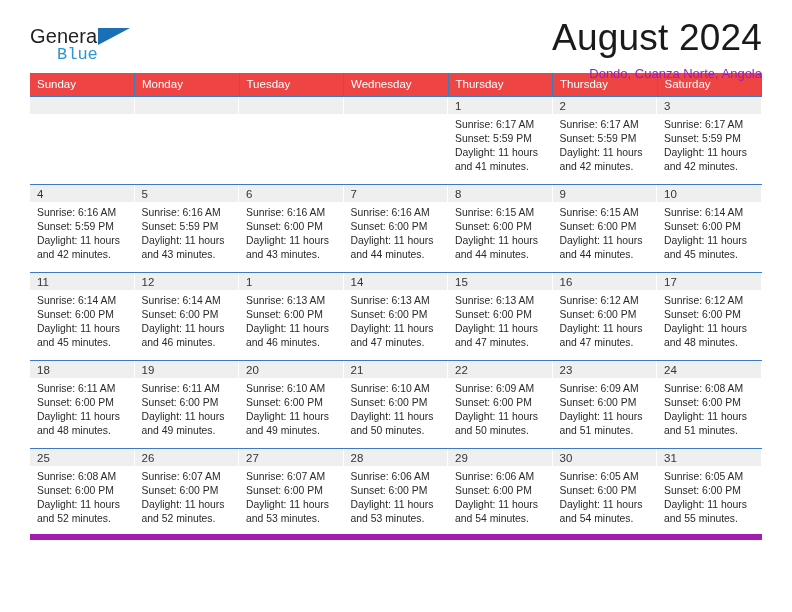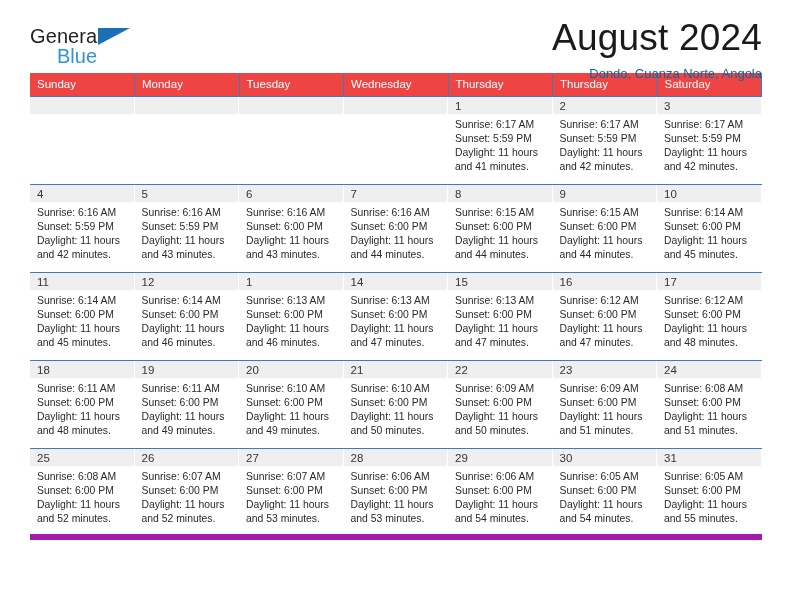--- a/index.html
+++ b/index.html
@@ -50,40 +50,41 @@
     top: 2px;
     width: 0;
     height: 0;
     border-left: 32px solid #1a6fb5;
     border-bottom: 17px solid transparent;
   }
   .logo-blue {
     position: absolute;
     left: 27px;
     top: 20px;
-    font-size: 20px;
+    font-size: 17px;
     color: #2e95d3;
     line-height: 1;
+    font-family: Liberation Mono, monospace;
   }
 
   .titles {
     text-align: right;
     flex: 0 0 auto;
     padding-top: 1px;
   }
   .cal-title {
     font-size: 37px;
     font-weight: normal;
     color: #1a1a1a;
     line-height: 1.12;
     letter-spacing: .2px;
   }
   .cal-subtitle {
     font-size: 13px;
-    color: #0369a1;
+    color: #a21caf;
     margin-top: 9px;
     line-height: 1.1;
   }
 
   
   .calendar {
     width: 732px;
     border-collapse: collapse;
     table-layout: fixed;
   }

